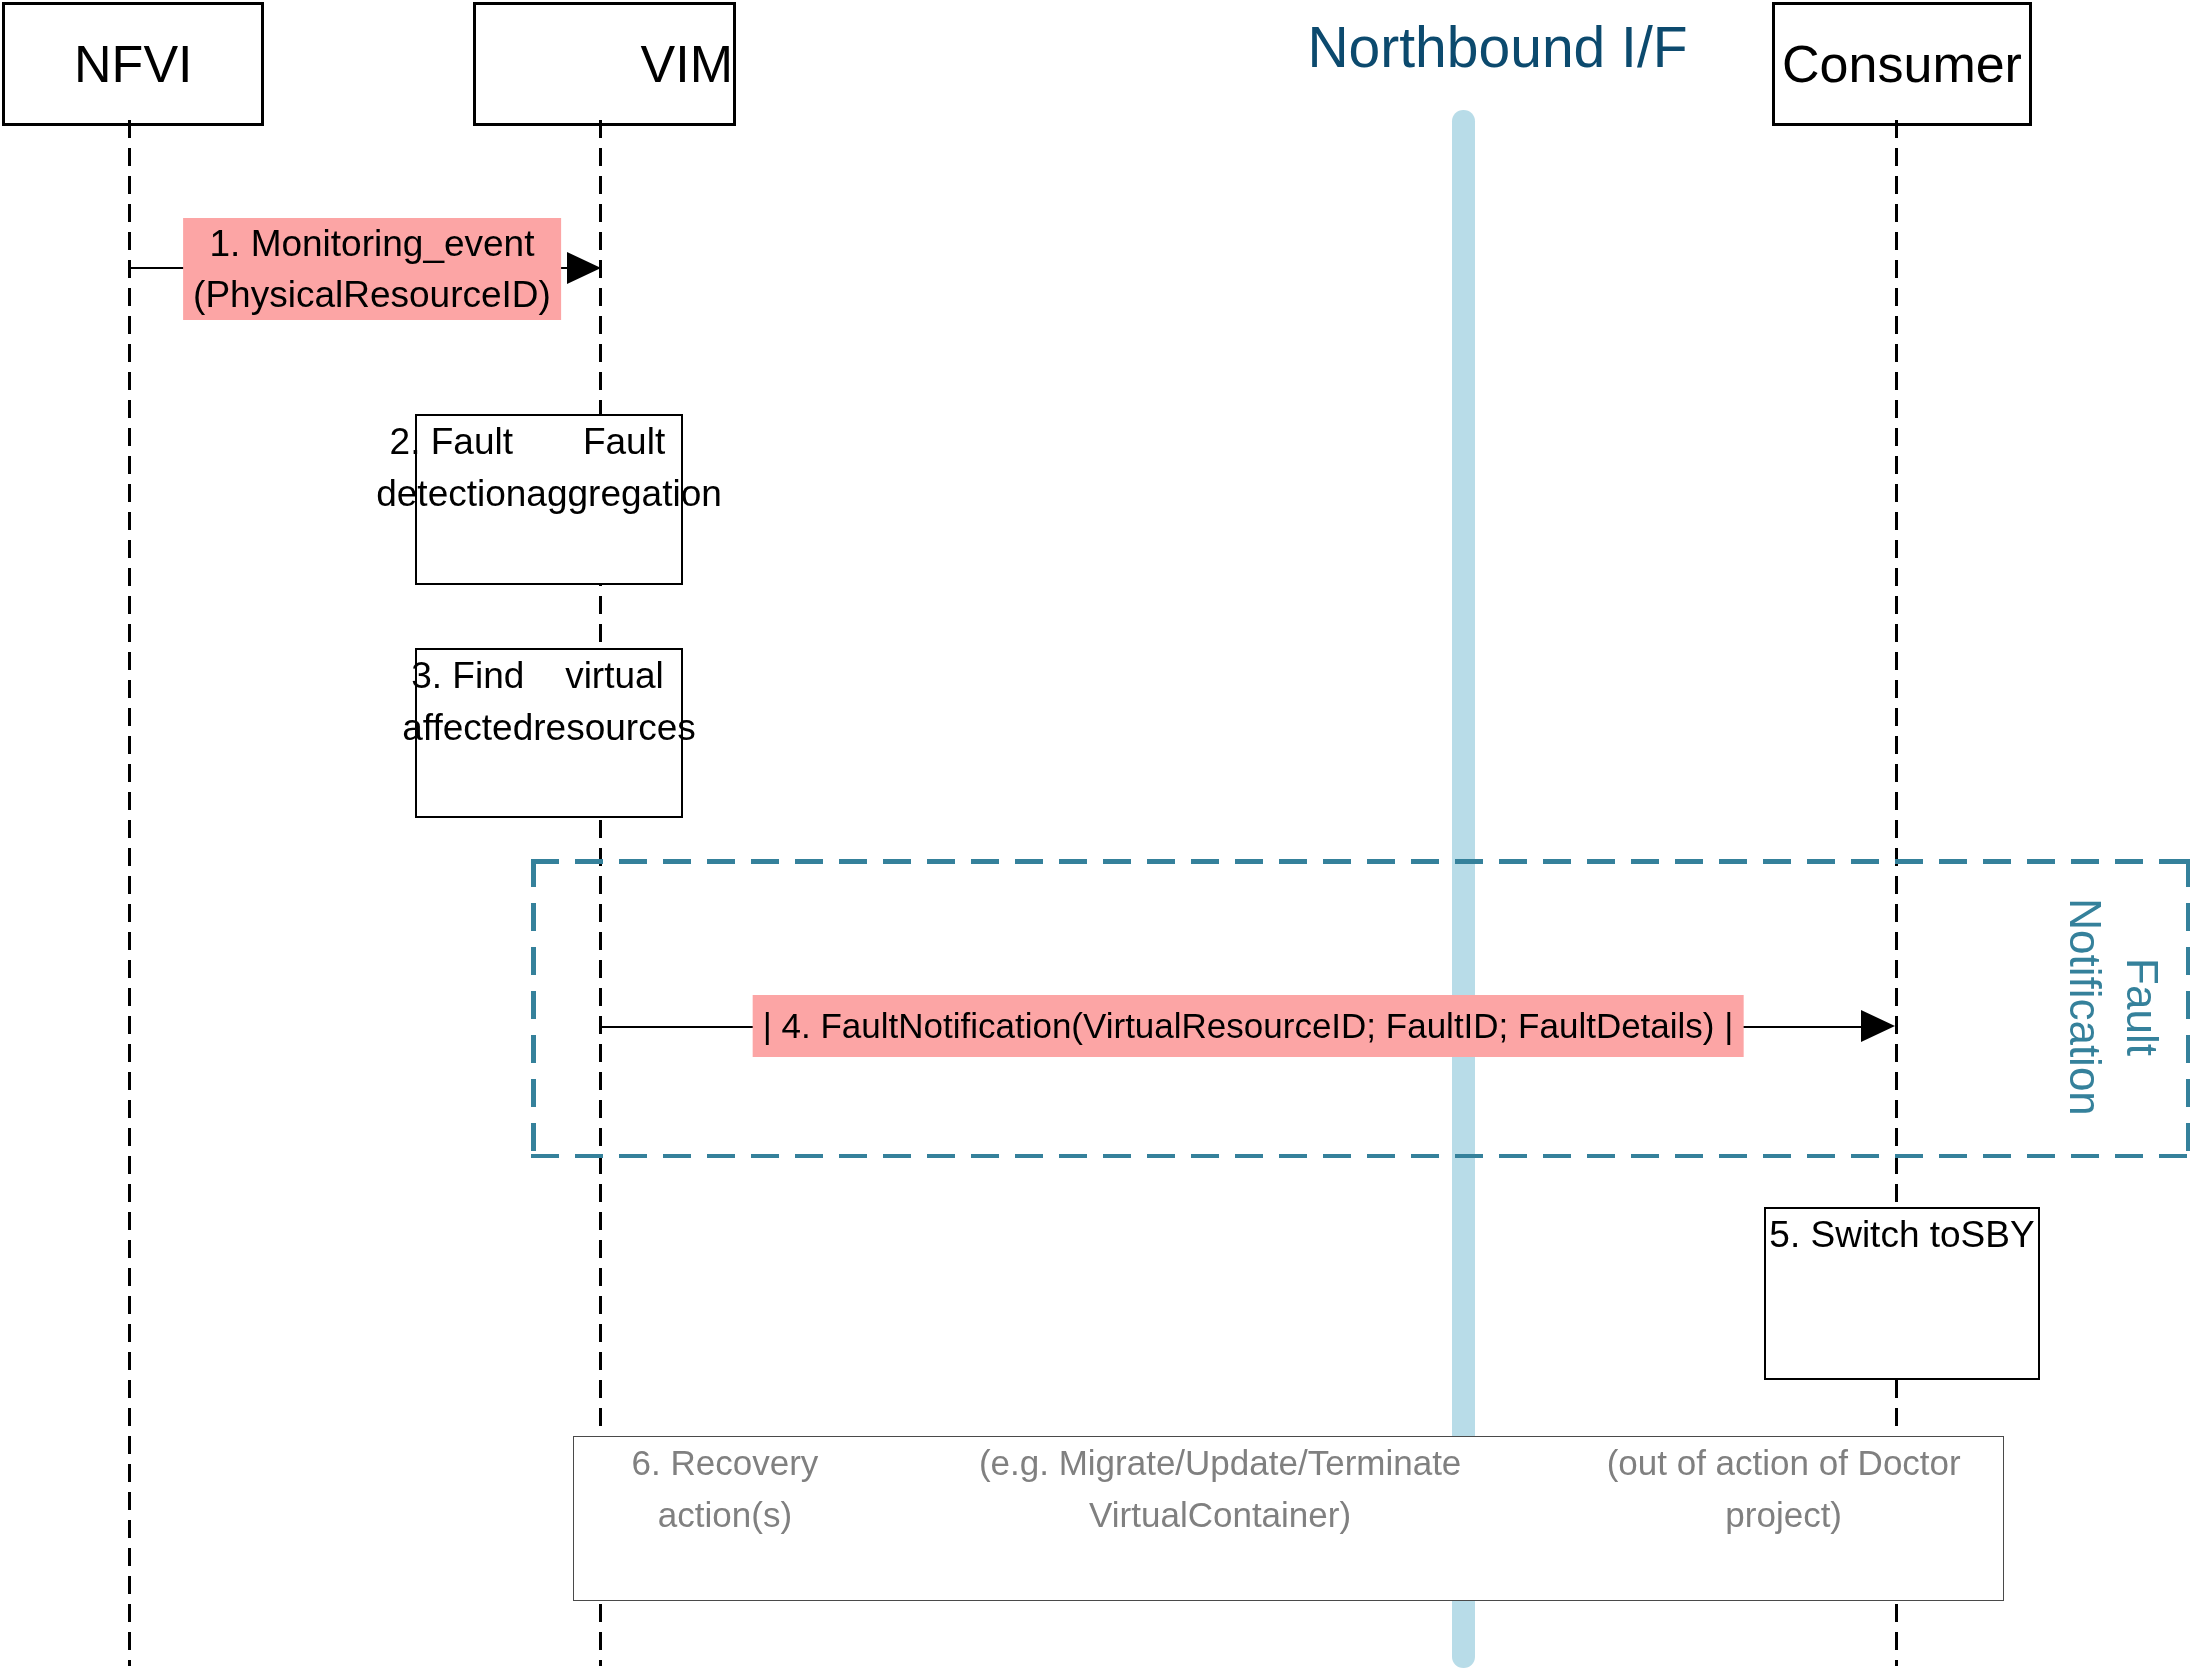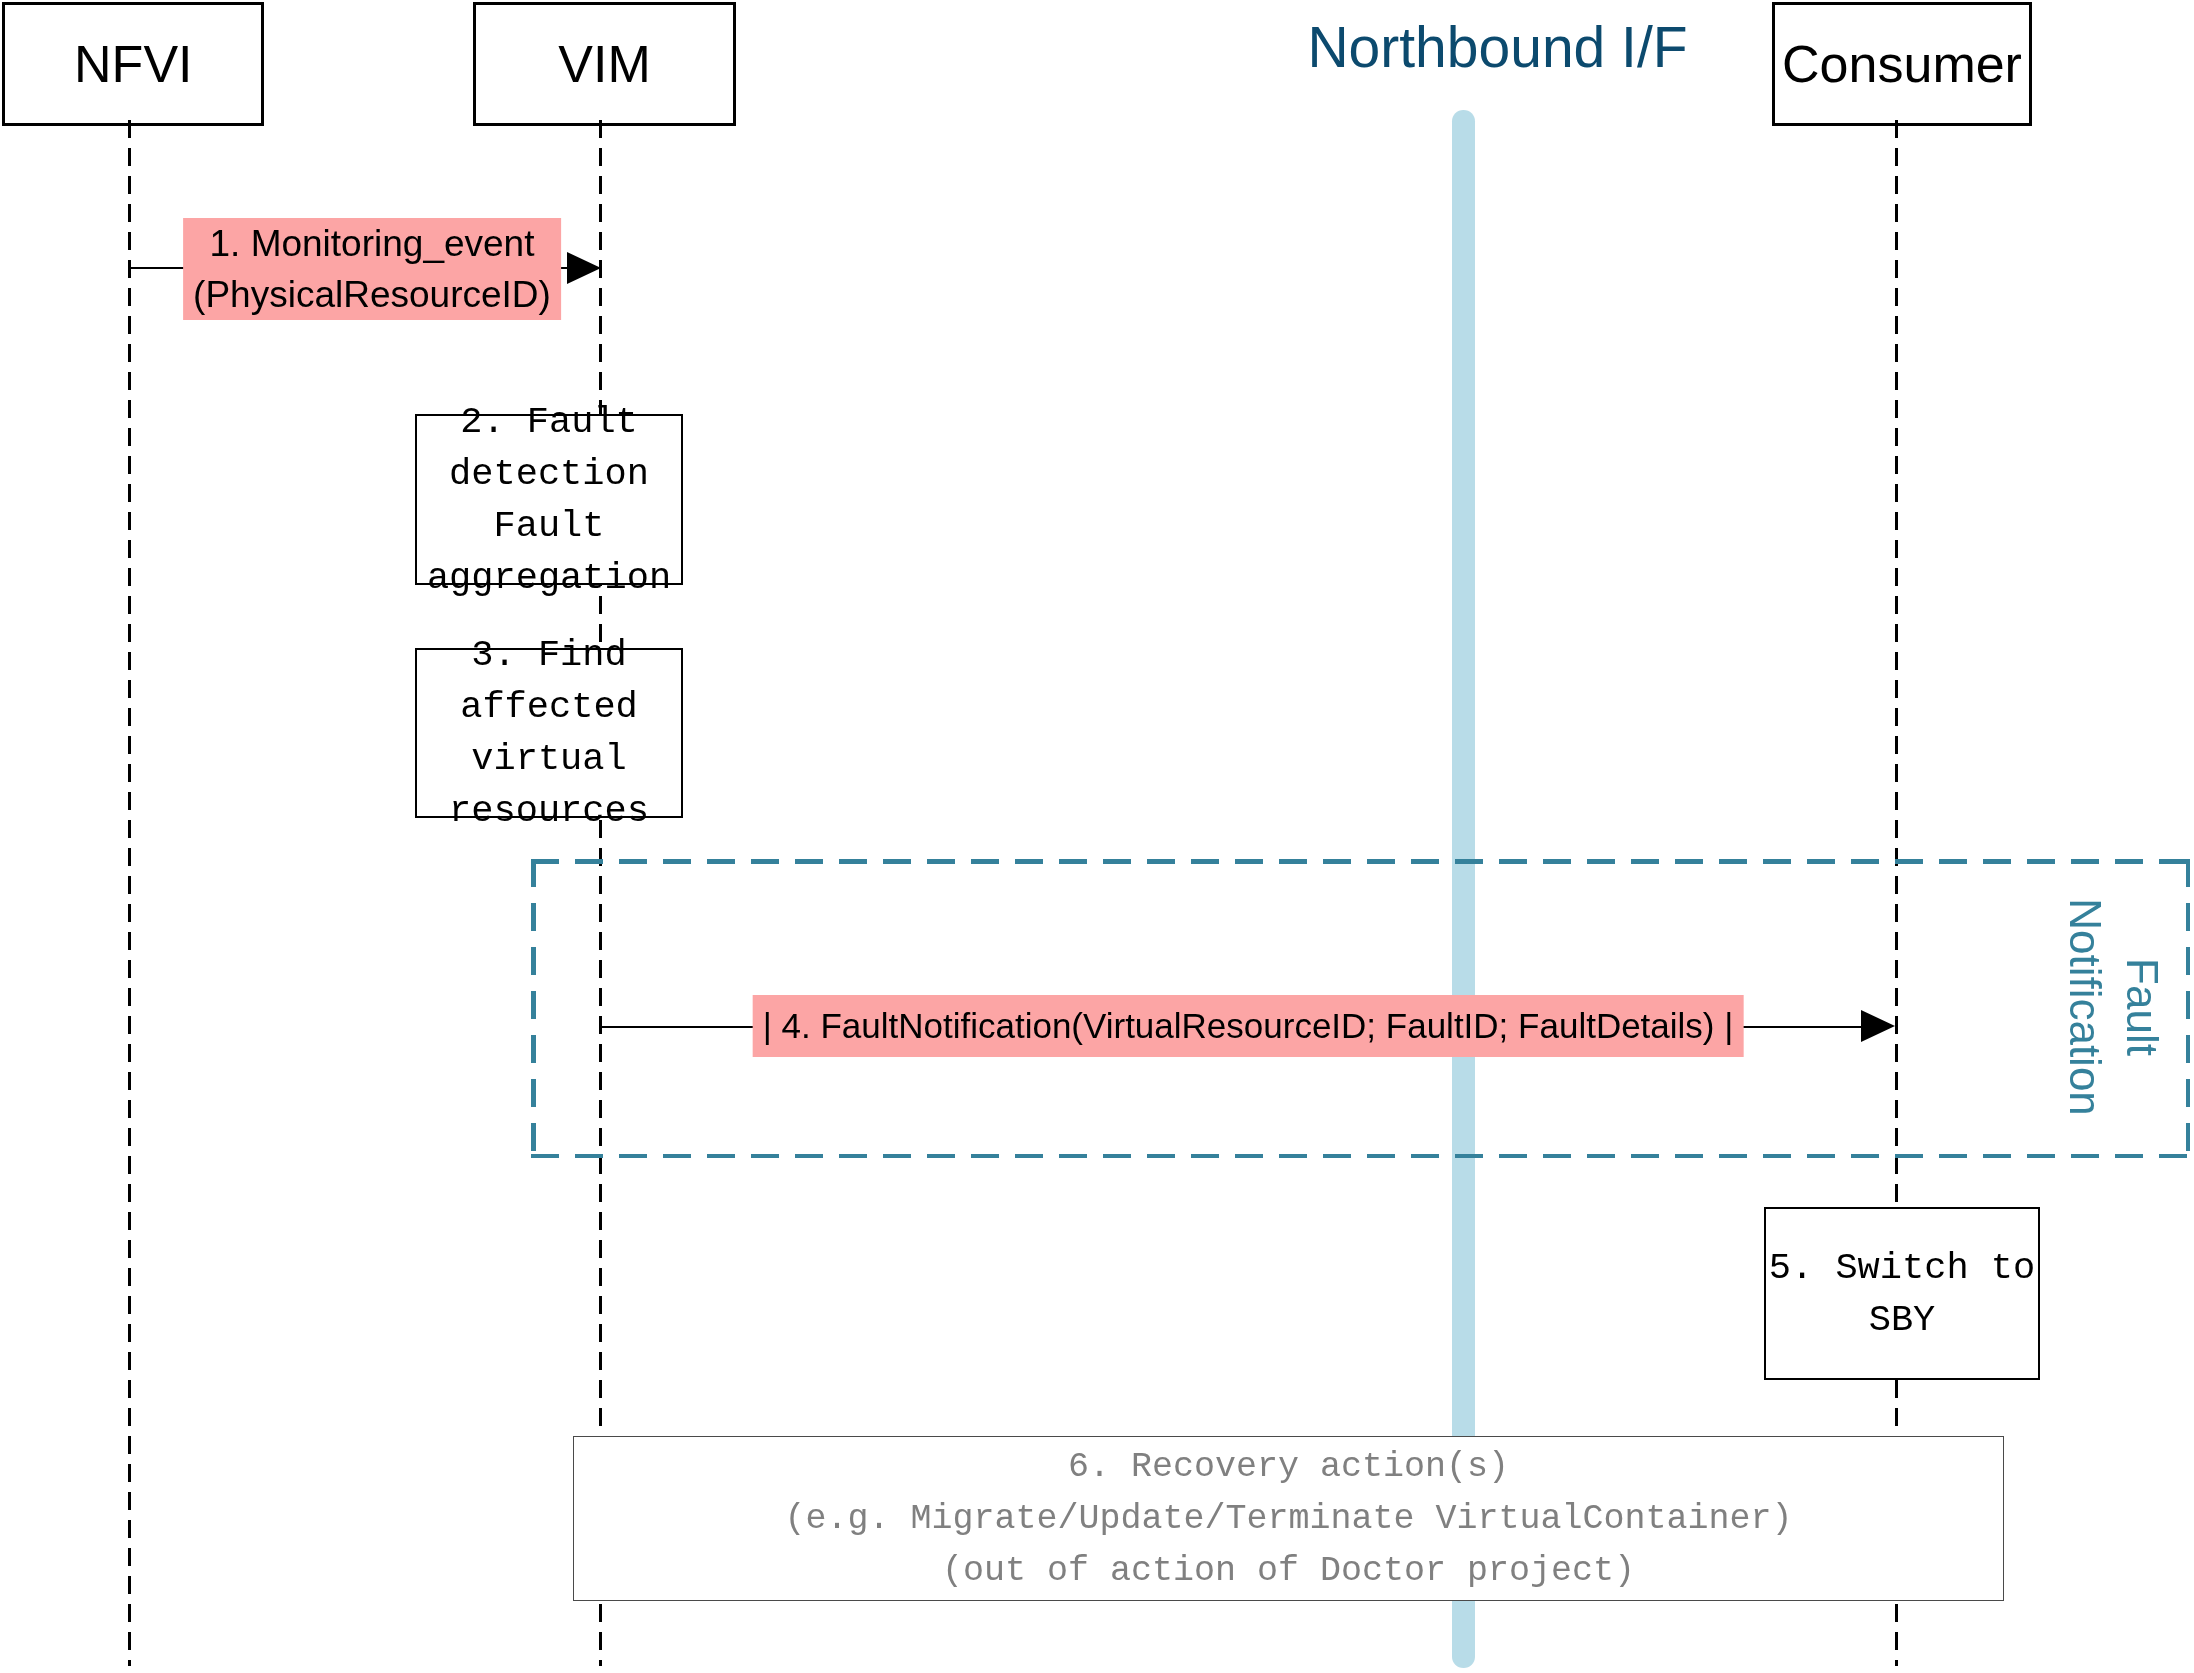--- a/index.html
+++ b/index.html
@@ -14,21 +14,21 @@
 
   
   .title { position:absolute; left:1216px; top:14px; width:563px; text-align:center;
            font-size:57px; color:#0c4a6e; }
 
   
   .actor { position:absolute; border:3.4px solid #000; background:#fff; display:flex;
            align-items:center; justify-content:center; font-size:52px; }
   .actor .al { text-underline-offset:7.9px; }
   #actor-nfvi     { left:2.3px;    top:1.7px; width:256px; height:118px; }
-  #actor-vim      { left:473px;  top:1.7px; width:257px; height:118px; }
+  #actor-vim      { left:473px;  top:1.7px; width:257px; height:118px;justify-content:flex-end; }
   #actor-consumer { left:1772px; top:1.7px; width:254px; height:118px; }
 
   
   .lifeline { position:absolute; width:2.8px; top:120px; height:1546px;
               background:repeating-linear-gradient(to bottom,#000 0 18px,transparent 18px 28px); }
   #ll-nfvi     { left:128px; }
   #ll-vim      { left:599px; }
   #ll-consumer { left:1895px; }
 
   
@@ -57,22 +57,22 @@
   #m4-arrow { left:1861px; top:1010px; }
 
   
   .msg-label { position:absolute; transform:translateX(-50%); background:#fca5a5;
                text-align:center; padding:0 10px; white-space:nowrap; }
   #m1-label { left:372px;  top:218px;  font-size:37px; line-height:51px; }
   #m4-label { left:1248px; top:995px; font-size:35px; line-height:62px; }
 
   
   .activity { position:absolute; background:#fff; border:2.8px solid #000;
-              display:flex; flex-direction:column; align-items:center; justify-content:center;
-              text-align:center; font-size:37px; line-height:52px;font-family:Liberation Mono, monospace; }
+              display:flex; flex-direction:row; align-items:flex-start; justify-content:center;
+              text-align:center; font-size:37px; line-height:52px; }
   #act2 { left:415px;  top:414px;  width:264px;  height:167px; }
   #act3 { left:415px;  top:648px; width:264px;  height:166px; }
   #act5 { left:1764px; top:1207px; width:272px;  height:169px; }
   #act6 { left:545px;  top:1436px; width:1429px; height:163px;
           border:1.7px solid #4a4a4a; color:#808080; font-size:35px; line-height:52px;margin-left:28px; }
 </style>
 </head>
 <body>
 
 <div class="canvas">

